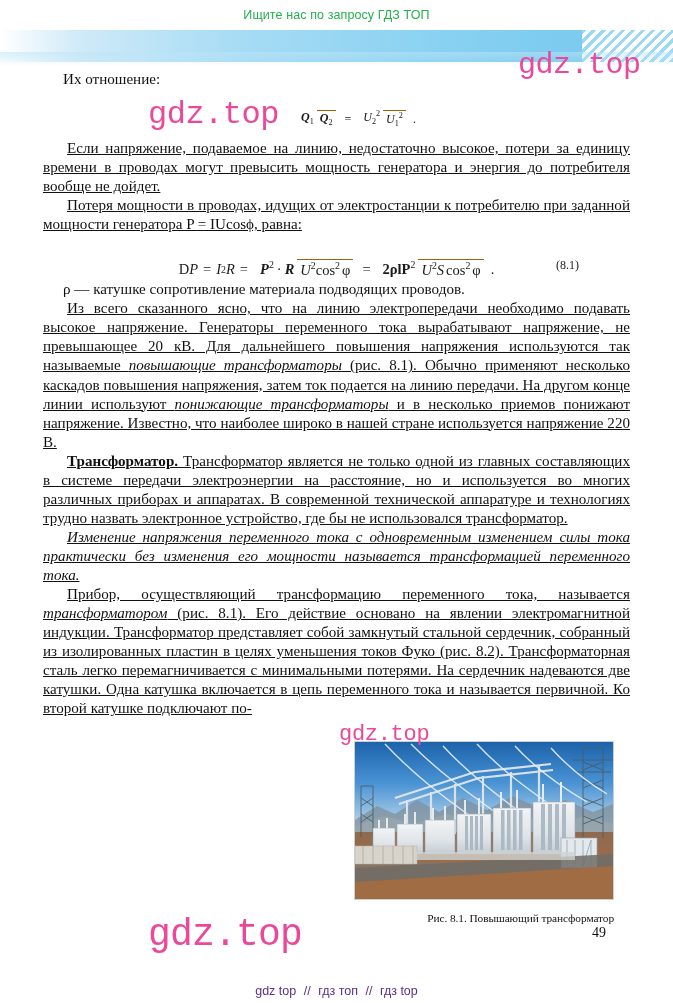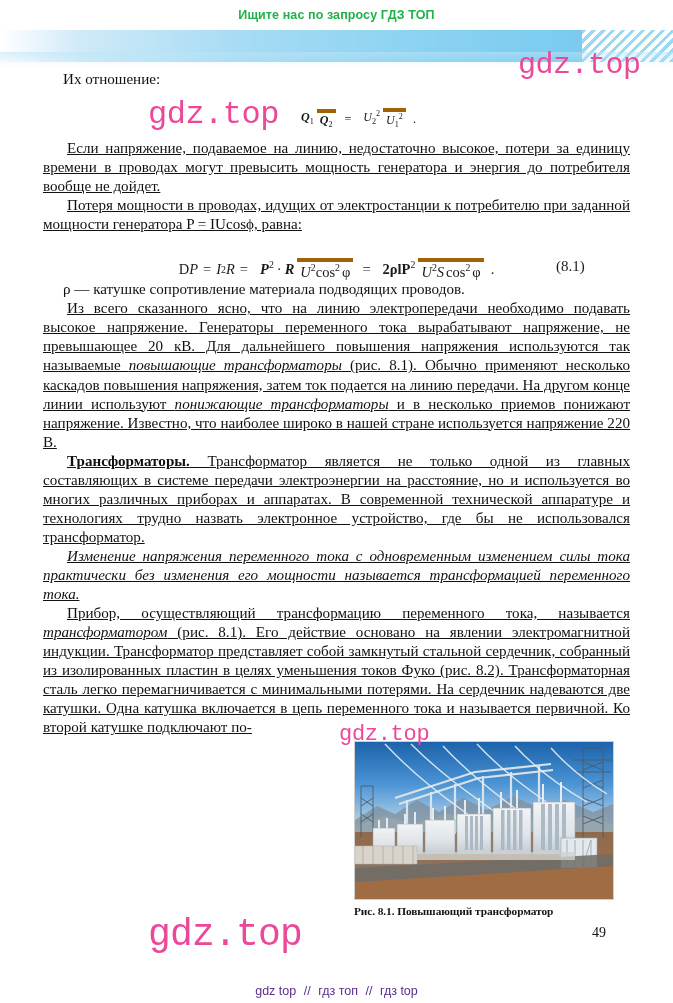--- a/index.html
+++ b/index.html
@@ -18,21 +18,21 @@
 
   
   .promo-line {
     position: absolute;
     top: 8px;
     left: 0;
     width: 673px;
     text-align: center;
     font-family: "Liberation Sans", sans-serif;
     font-size: 12.5px;
-    font-weight: 700;
+    font-weight: 400;
     color: #22b14c;
     letter-spacing: 0.1px;
     white-space: nowrap;
   }
 
   
   .banner {
     position: absolute;
     top: 30px;
     left: 0;
@@ -131,33 +131,33 @@
     display: flex;
     align-items: center;
     justify-content: center;
     font-family: "Liberation Serif", serif;
     font-size: 14.5px;
   }
   .eqno {
     position: absolute;
     top: 258px;
     left: 556px;
-    font-size: 15px;
+    font-size: 12px;
     font-family: "Liberation Serif", serif;
   }
   .frac {
     display: inline-flex;
     flex-direction: row;
     align-items: center;
     vertical-align: middle;
     margin: 0 4px;
     line-height: 1.05;
   }
   .frac > .num { padding: 0 3px 1px 3px; }
-  .frac > .den { padding: 1px 3px 0 3px; border-top: 4px solid #a16207; }
+  .frac > .den { padding: 1px 3px 0 3px; border-top: 1px solid #a16207; }
   .mi { font-style: italic; }
   .op { margin: 0 5px; }
   sup.sm { font-size: 0.68em; vertical-align: super; }
   sub.sm { font-size: 0.68em; vertical-align: sub; }
 
   
   .figure-wrap {
     position: absolute;
     top: 741px;
     left: 354px;
@@ -167,25 +167,25 @@
     width: 260px;
     height: 159px;
     display: block;
     border: 1px solid #cfcfcf;
     box-sizing: border-box;
     overflow: hidden;
     position: relative;
     background: #2d7fc1;
   }
   .fig-caption {
-    margin-top: 5px;
+    margin-top: 12px;
     font-family: "Liberation Serif", serif;
     font-size: 11.4px;
-    font-weight: bold;
-    text-align: left;
+    font-weight: normal;
+    text-align: right;
     color: #141414;
     white-space: nowrap;
     letter-spacing: -0.1px;
   }
 
   
   .page-num {
     position: absolute;
     top: 925px;
     left: 592px;
@@ -230,21 +230,21 @@
 
   <p class="para indent">Если напряжение, подаваемое на линию, недостаточно высокое, потери за единицу времени в проводах могут превысить мощность генератора и энергия до потребителя вообще не дойдет.</p>
   <p class="para indent">Потеря мощности в проводах, идущих от электростанции к потребителю при заданной мощности генератора P = IUcosϕ, равна:</p>
 
   <div style="height:46px"></div>
 
   <p class="para noindent">ρ — катушке сопротивление материала подводящих проводов.</p>
 
   <p class="para indent"><span>Из всего сказанного ясно, что на линию электропередачи необходимо подавать высокое напряжение. Генераторы переменного тока вырабатывают напряжение, не превышающее 20 кВ. Для дальнейшего повышения напряжения используются так называемые </span><span class="it">повышающие трансформаторы</span><span> (рис. 8.1). Обычно применяют несколько каскадов повышения напряжения, затем ток подается на линию передачи. На другом конце линии используют </span><span class="it">понижающие трансформаторы</span><span> и в несколько приемов понижают напряжение. Известно, что наиболее широко в нашей стране используется напряжение 220 В.</span></p>
 
-  <p class="para indent"><span class="bd">Трансформаторы.</span><span> Трансформатор является не только одной из главных составляющих в системе передачи электроэнергии на расстояние, но и используется во многих различных приборах и аппаратах. В современной технической аппаратуре и технологиях трудно назвать электронное устройство, где бы не использовался трансформатор.</span></p>
+  <p class="para indent"><span class="bd">Трансформатор.</span><span> Трансформатор является не только одной из главных составляющих в системе передачи электроэнергии на расстояние, но и используется во многих различных приборах и аппаратах. В современной технической аппаратуре и технологиях трудно назвать электронное устройство, где бы не использовался трансформатор.</span></p>
 
   <p class="para indent it">Изменение напряжения переменного тока с одновременным изменением силы тока практически без изменения его мощности называется трансформацией переменного тока.</p>
 
   <p class="para indent"><span>Прибор, осуществляющий трансформацию переменного тока, называется </span><span class="it">трансформатором</span><span> (рис. 8.1). Его действие основано на явлении электромагнитной индукции. Трансформатор представляет собой замкнутый стальной сердечник, собранный из изолированных пластин в целях уменьшения токов Фуко (рис. 8.2). Трансформаторная сталь легко перемагничивается с минимальными потерями. На сердечник надеваются две катушки. Одна катушка включается в цепь переменного тока и называется первичной. Ко второй катушке подключают по-</span></p>
 </div>
 
 <div class="formula-1">
   <span class="frac">
     <span class="num"><span class="mi bd">Q</span><sub class="sm">1</sub></span>
     <span class="den"><span class="mi bd">Q</span><sub class="sm">2</sub></span>

